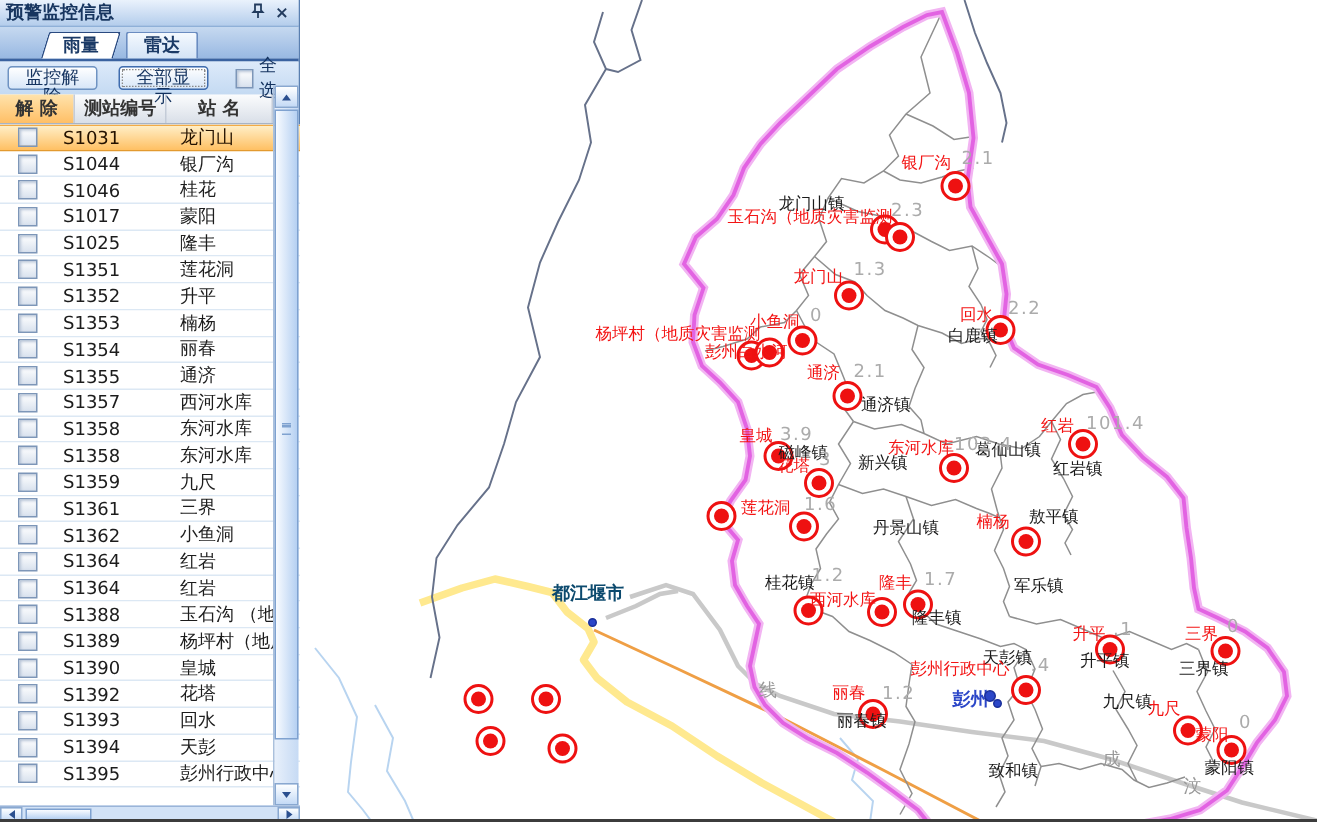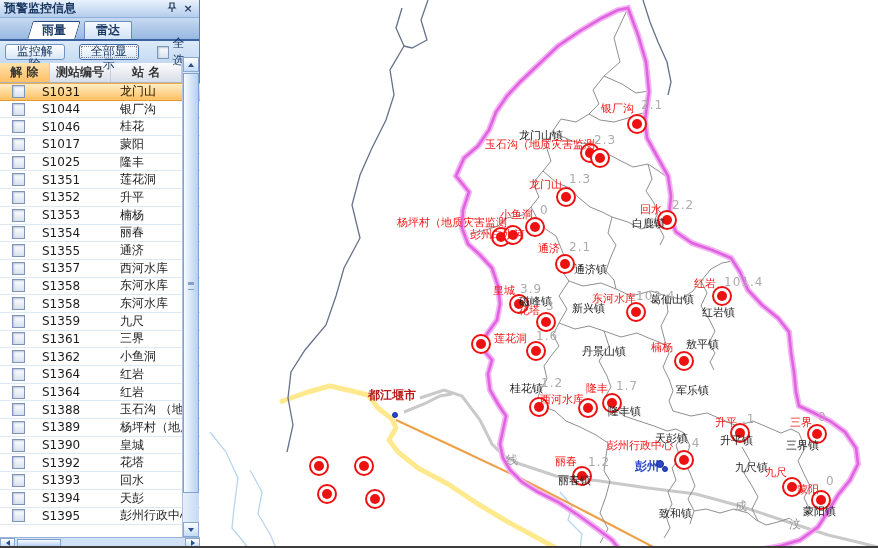--- a/index.html
+++ b/index.html
@@ -43,21 +43,21 @@
   .hbtn{position:absolute;top:0;bottom:0;width:15px;background:linear-gradient(#feffff,#c4daf6);border:1px solid #89a8d0;box-sizing:border-box;display:flex;align-items:center;justify-content:center;}
   .hbtn.lf{left:0}.hbtn.rt{right:0}
   .hthumb{position:absolute;left:17px;top:1px;bottom:1px;width:44px;background:linear-gradient(#f8fbff,#b5d0f2);border:1px solid #7fa2d0;box-sizing:border-box;}
   
   .mapwrap{position:absolute;left:200px;top:0;width:678px;height:548px;background:#fff;overflow:hidden;}
   .mapwrap svg{position:absolute;left:0;top:0;}
   .ovl{position:absolute;left:0;top:0;width:678px;height:548px;}
   .st-label{position:absolute;font-size:11px;line-height:11px;white-space:nowrap;}
   .st-value{position:absolute;font-size:12px;line-height:12px;letter-spacing:1px;white-space:nowrap;}
   .town{position:absolute;font-size:11px;line-height:11px;white-space:nowrap;}
-  .city{position:absolute;font-size:12px;line-height:12px;font-weight:bold;white-space:nowrap;color:#b91c1c;}
+  .city{position:absolute;font-size:12px;line-height:12px;font-weight:bold;white-space:nowrap;color:#0c4a6e;}
   .roadlbl{position:absolute;font-size:12px;line-height:12px;color:#9a9a9a;}
   .marker{position:absolute;width:16px;height:16px;border:2px solid #ee1111;border-radius:50%;background:#fff;box-sizing:content-box;}
   .marker::after{content:"";position:absolute;left:3px;top:3px;width:10px;height:10px;background:#ee1111;border-radius:50%;}
   .bluedot{position:absolute;border-radius:50%;background:#2b46c8;border:1px solid #1a2f9a;box-sizing:border-box;}
   .bedge{position:absolute;left:0;right:0;bottom:0;height:2px;background:#3c3c3c;z-index:60;}
 </style>
 </head>
 <body>
 
 <div class="app">

